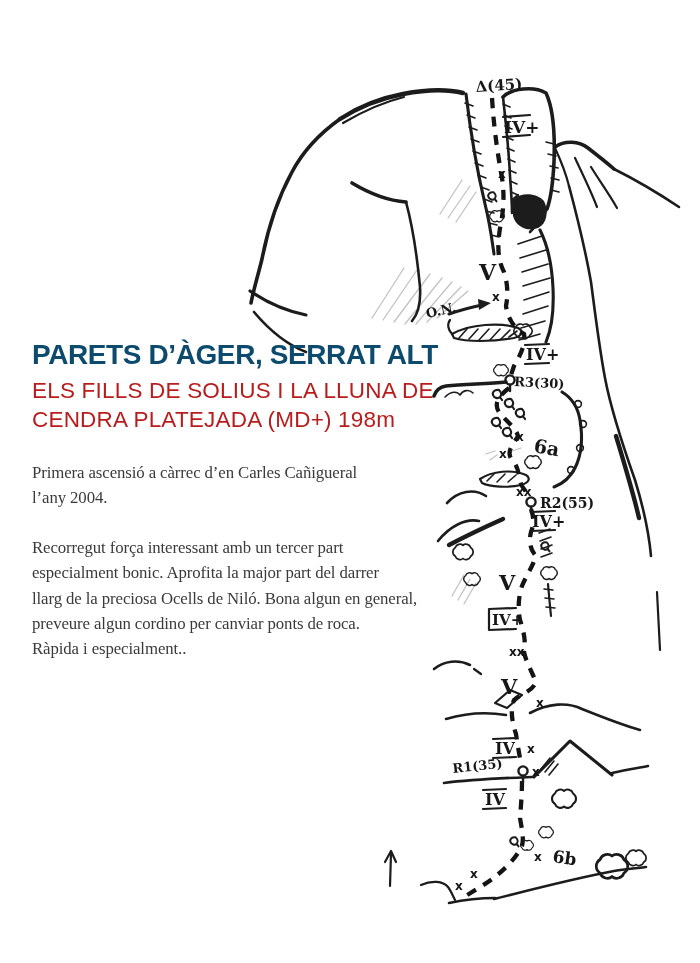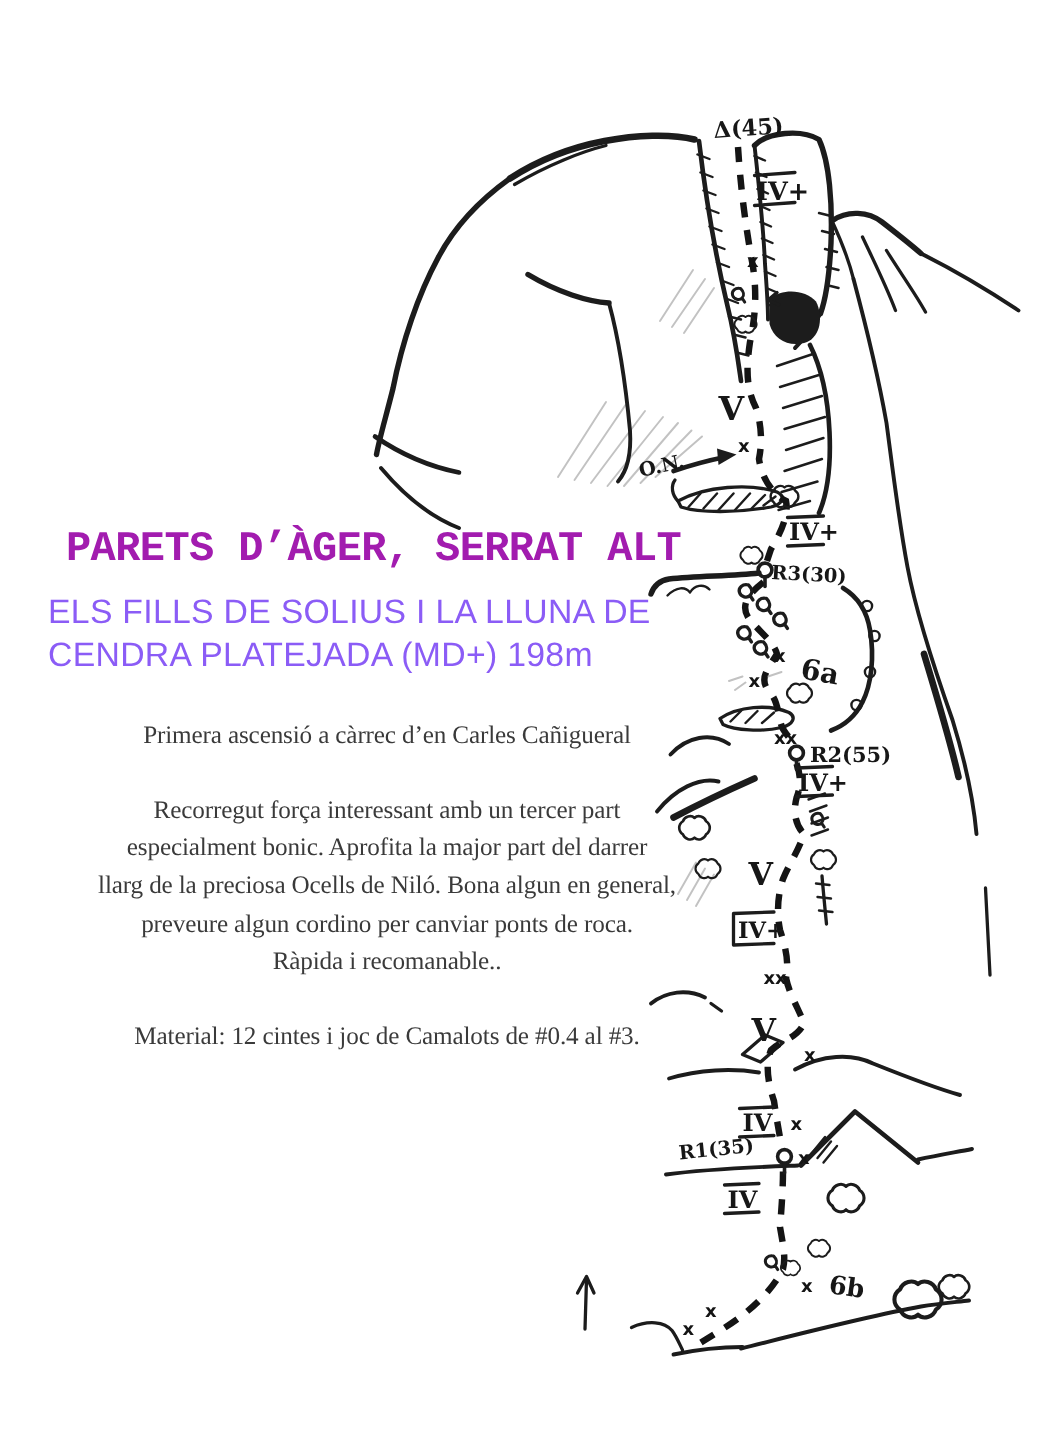--- a/index.html
+++ b/index.html
@@ -1,27 +1,27 @@
 <!DOCTYPE html>
 <html><head>
 <meta charset="utf-8">
 <style>
   html,body{margin:0;padding:0;background:#ffffff;}
   .page{position:relative;width:700px;height:963px;background:#ffffff;overflow:hidden;
         font-family:"Liberation Sans",sans-serif;color:#1f1f1f;}
   .topo-svg{position:absolute;left:0;top:0;width:700px;height:963px;}
   .textcol{position:absolute;left:32px;top:340px;width:452px;z-index:2;}
-  .title{margin:12px;font-family:Liberation Mono, monospace;font-weight:700;
-         font-size:28px;line-height:1.08;letter-spacing:-0.4px;color:#a21caf;}
+  .title{margin:0;font-family:Liberation Sans, sans-serif;font-weight:700;
+         font-size:28px;line-height:1.08;letter-spacing:-0.4px;color:#0c4a6e;}
   .subtitle{margin:7px 0 0 0;font-family:"Liberation Sans",sans-serif;font-weight:400;
-         font-size:22.5px;line-height:1.28;letter-spacing:0.2px;color:#8b5cf6;}
+         font-size:22.5px;line-height:1.28;letter-spacing:0.2px;color:#b91c1c;}
   .subtitle span{display:block;}
   .para{margin:25px 0 0 0;font-family:"Liberation Serif",serif;font-size:16.8px;
         line-height:1.5;color:#3a3a3a;letter-spacing:-0.1px;}
-  .para span{display:block;white-space:nowrap;text-align:center;}
+  .para span{display:block;white-space:nowrap;}
   
   .ink{stroke:#1c1c1c;fill:none;stroke-linecap:round;stroke-linejoin:round;}
   .w2{stroke-width:2.2}.w25{stroke-width:2.6}.w3{stroke-width:3.1}.w35{stroke-width:3.6}.w4{stroke-width:4.4}
   .thin{stroke-width:1.6}
   .pencil{stroke:#8f8f8f;stroke-width:1.3;fill:none;opacity:.55;stroke-linecap:round;}
   .route{stroke:#141414;stroke-width:4.3;fill:none;stroke-dasharray:10 8.5;stroke-linecap:butt;}
   .lbl{font-family:"DejaVu Serif",serif;font-weight:bold;fill:#171717;}
   .xm{font-family:"DejaVu Sans",sans-serif;font-weight:bold;font-size:12px;fill:#141414;}
   .fillink{fill:#1c1c1c;stroke:none;}
 </style>
@@ -31,30 +31,28 @@
 <div class="page">
 
   <div class="textcol">
     <h1 class="title">PARETS D’ÀGER, SERRAT ALT</h1>
     <h2 class="subtitle">
       <span>ELS FILLS DE SOLIUS I LA LLUNA DE</span>
       <span>CENDRA PLATEJADA (MD+) 198m</span>
     </h2>
     <p class="para">
       <span>Primera ascensió a càrrec d’en Carles Cañigueral</span>
+      <span>l’any 2004.</span>
     </p>
     <p class="para">
       <span>Recorregut força interessant amb un tercer part</span>
       <span>especialment bonic. Aprofita la major part del darrer</span>
       <span>llarg de la preciosa Ocells de Niló. Bona algun en general,</span>
       <span>preveure algun cordino per canviar ponts de roca.</span>
-      <span>Ràpida i recomanable..</span>
-    </p>
-    <p class="para">
-      <span>Material: 12 cintes i joc de Camalots de #0.4 al #3.</span>
+      <span>Ràpida i especialment..</span>
     </p>
   </div>
 
   <svg class="topo-svg" viewBox="0 0 700 963">
     <defs>
       <g id="bush">
           <path class="ink thin" d="M-7,3 C-10,1 -10,-3 -7,-5 C-6,-8 -2,-9 0,-7 C2,-9 6,-8 7,-5 C10,-3 10,1 7,3 C6,6 2,7 0,5 C-2,7 -6,6 -7,3 Z"></path>
         </g>
       <g id="piton">
           <path class="ink w2" d="M2,-4 C-2,-5 -5,-2 -4,1 C-3,4 1,5 3,3 C5,1 4,-2 2,-4 M3,3 L5,6"></path>

